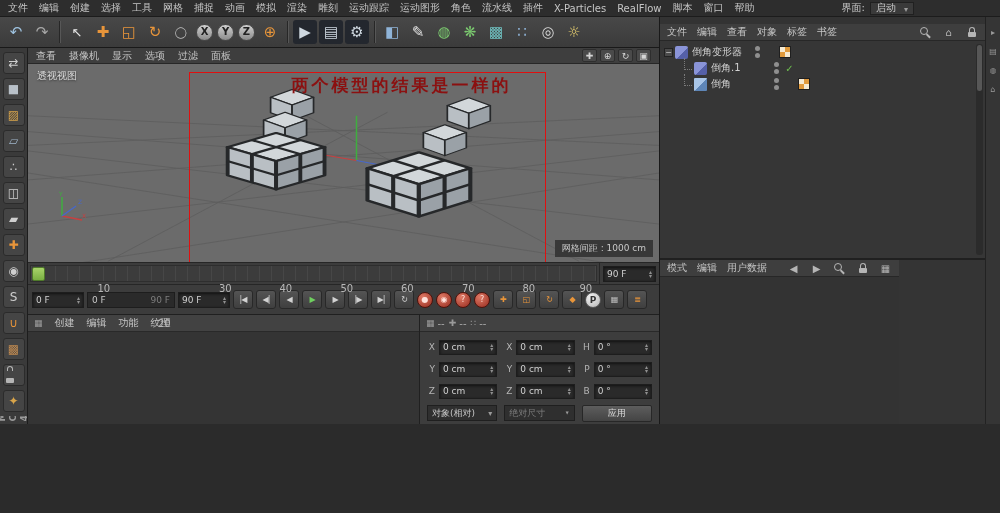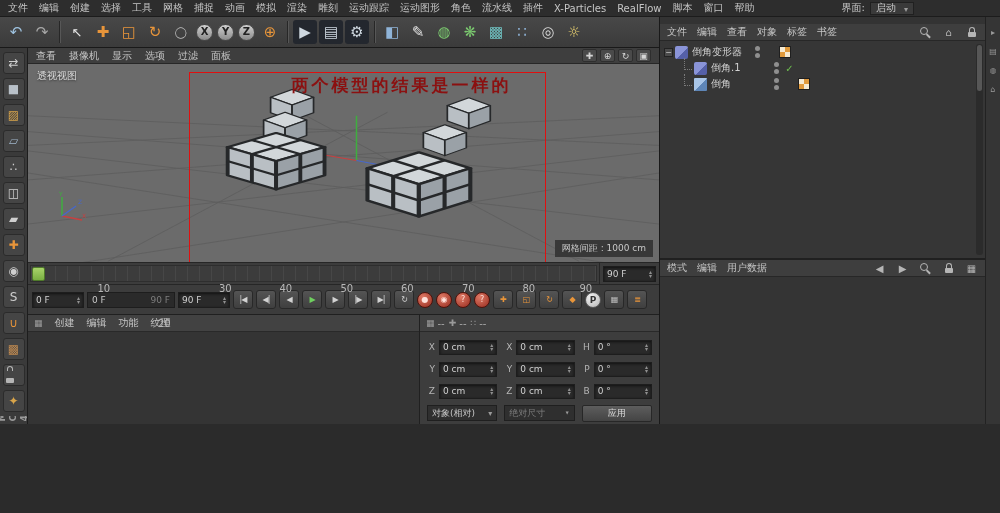--- a/index.html
+++ b/index.html
@@ -158,21 +158,21 @@
   .obj-label { width:58px; overflow:hidden; white-space:nowrap; margin-left:2px; }
   .vis-dots { width:10px; display:flex; flex-direction:column; align-items:center; gap:2px; flex:0 0 auto; }
   .vis-dots i { width:5px; height:5px; border-radius:50%; background:#8f8f8f; }
   .check { width:13px; text-align:center; color:#6dbf4e; font-weight:bold; font-size:10px; flex:0 0 auto; }
   .tex-tag { width:12px; height:12px; border:1px solid #1f1f1f; flex:0 0 auto;
     background:conic-gradient(#e09a3c 0 25%,#f5ead2 0 50%,#e09a3c 0 75%,#f5ead2 0); }
   .om-scrollbar { position:absolute; right:2px; top:3px; bottom:3px; width:7px; background:#2b2b2b; border-radius:3px; }
   .om-scrollbar .thumb { height:46px; margin:1px; background:#575757; border-radius:3px; }
 
   
-  .attr-mgr { flex:1; display:flex; flex-direction:column; }
+  .attr-mgr { flex:1; display:flex; flex-direction:row; }
   .attr-body { flex:1; background:#343434; }
 </style>
 </head>
 <body>
 
 <div class="app" data-name="cinema4d-window">
 
   <div class="menubar" data-name="menubar">
     <span class="menu-item" data-name="menu-item">文件</span>
       <span class="menu-item" data-name="menu-item">编辑</span>

